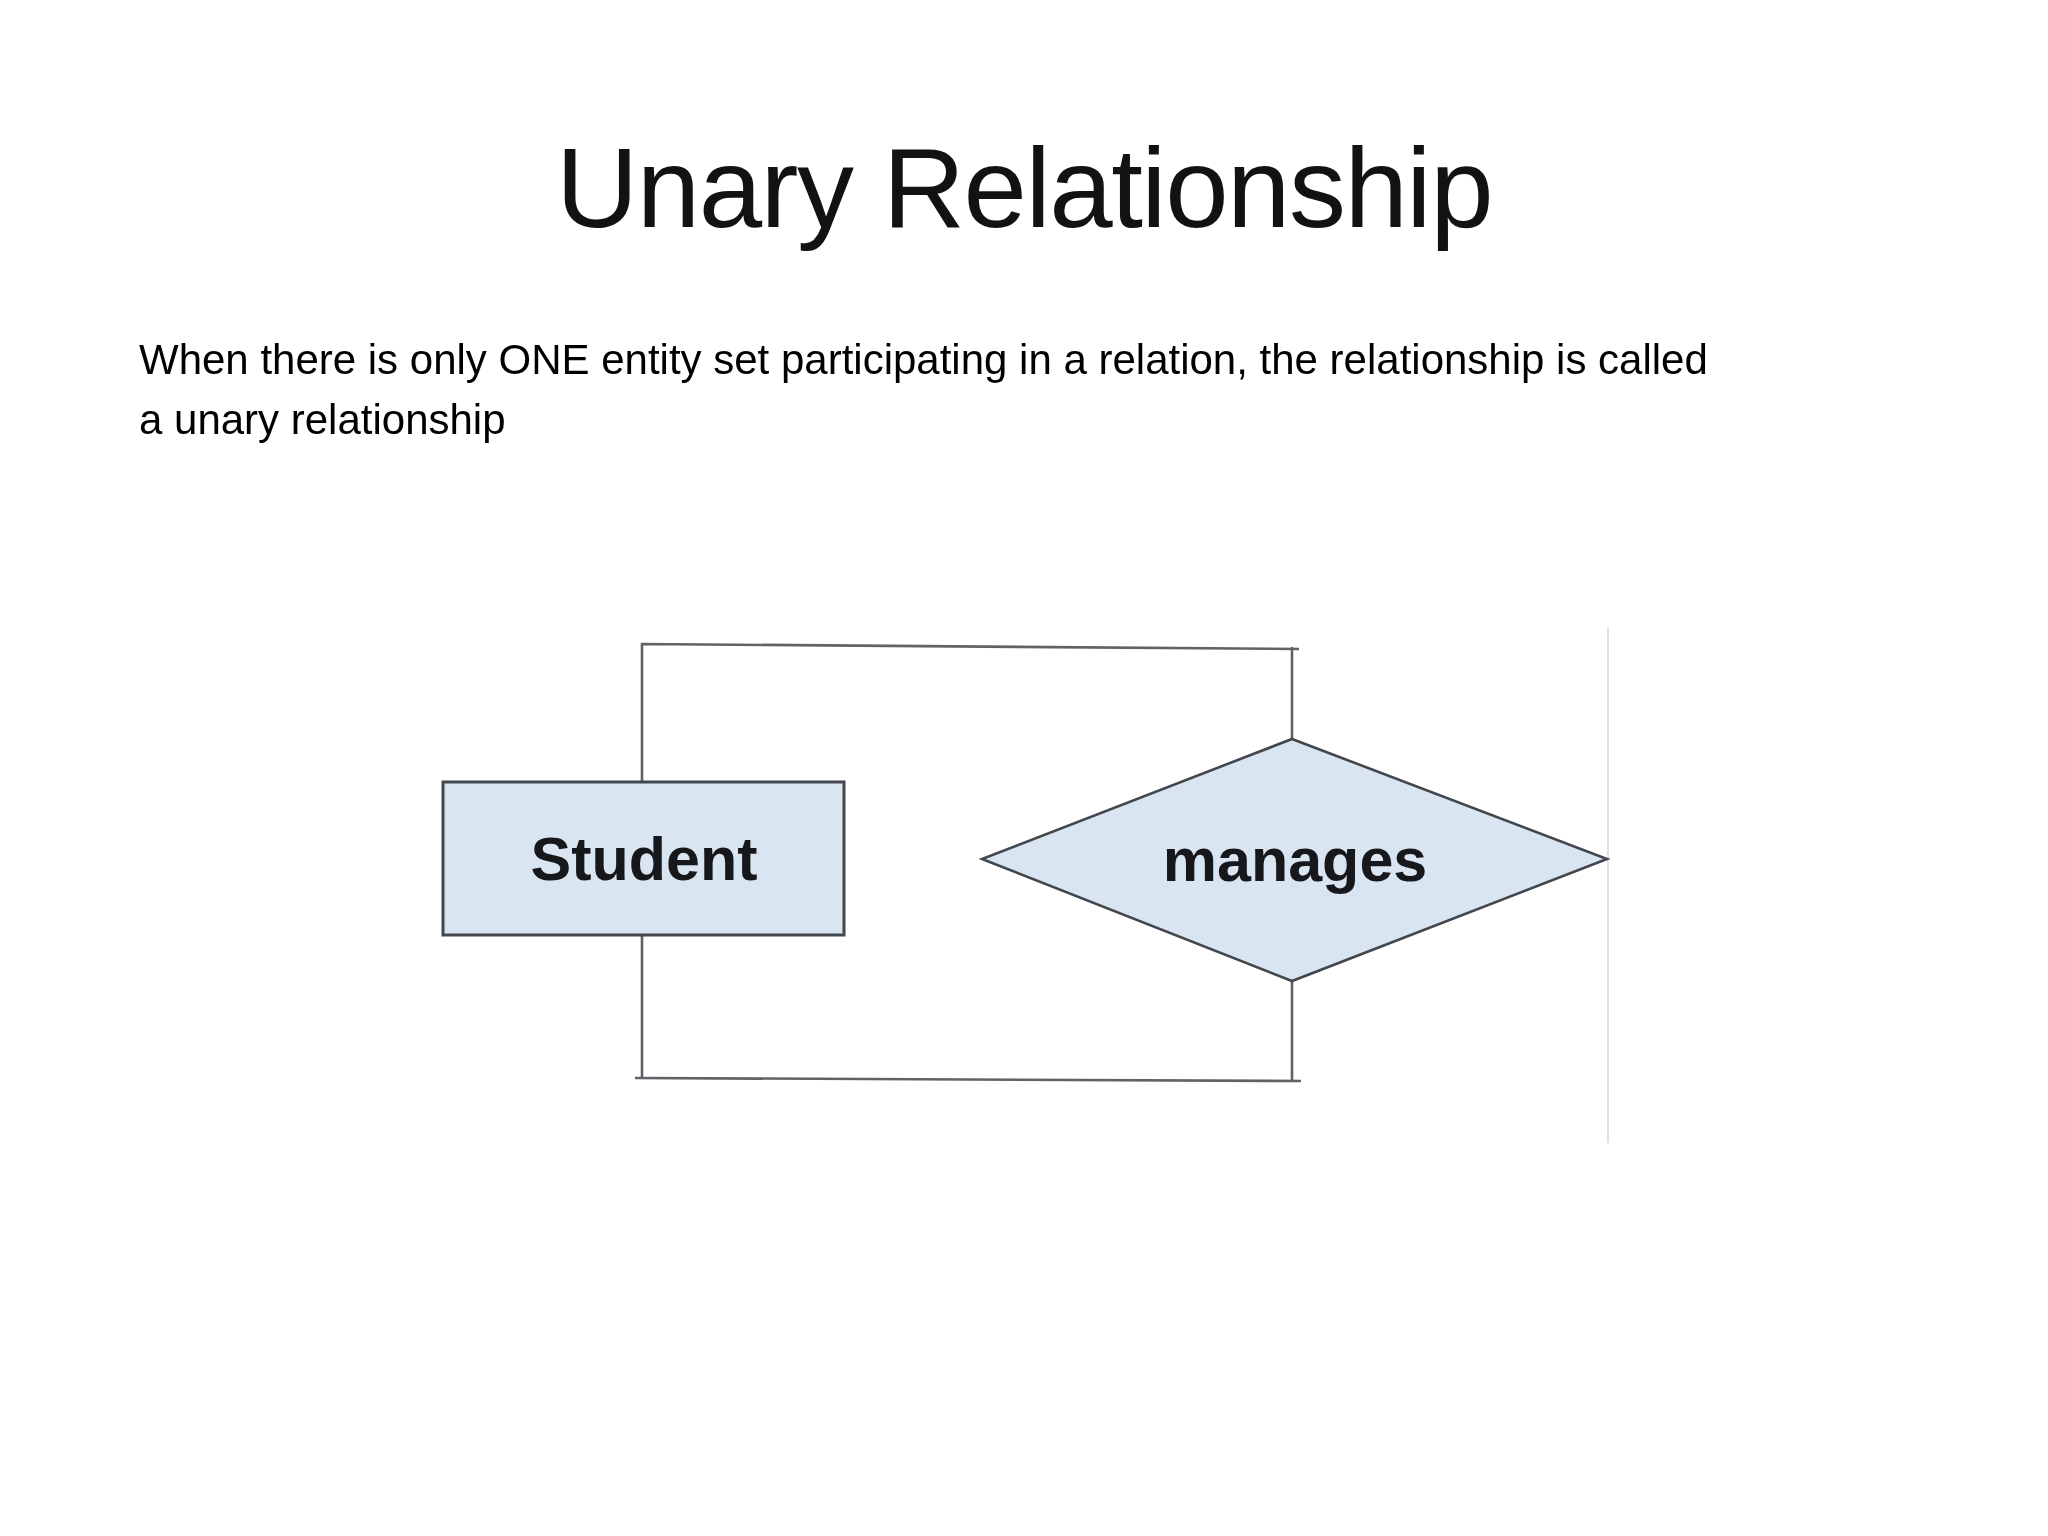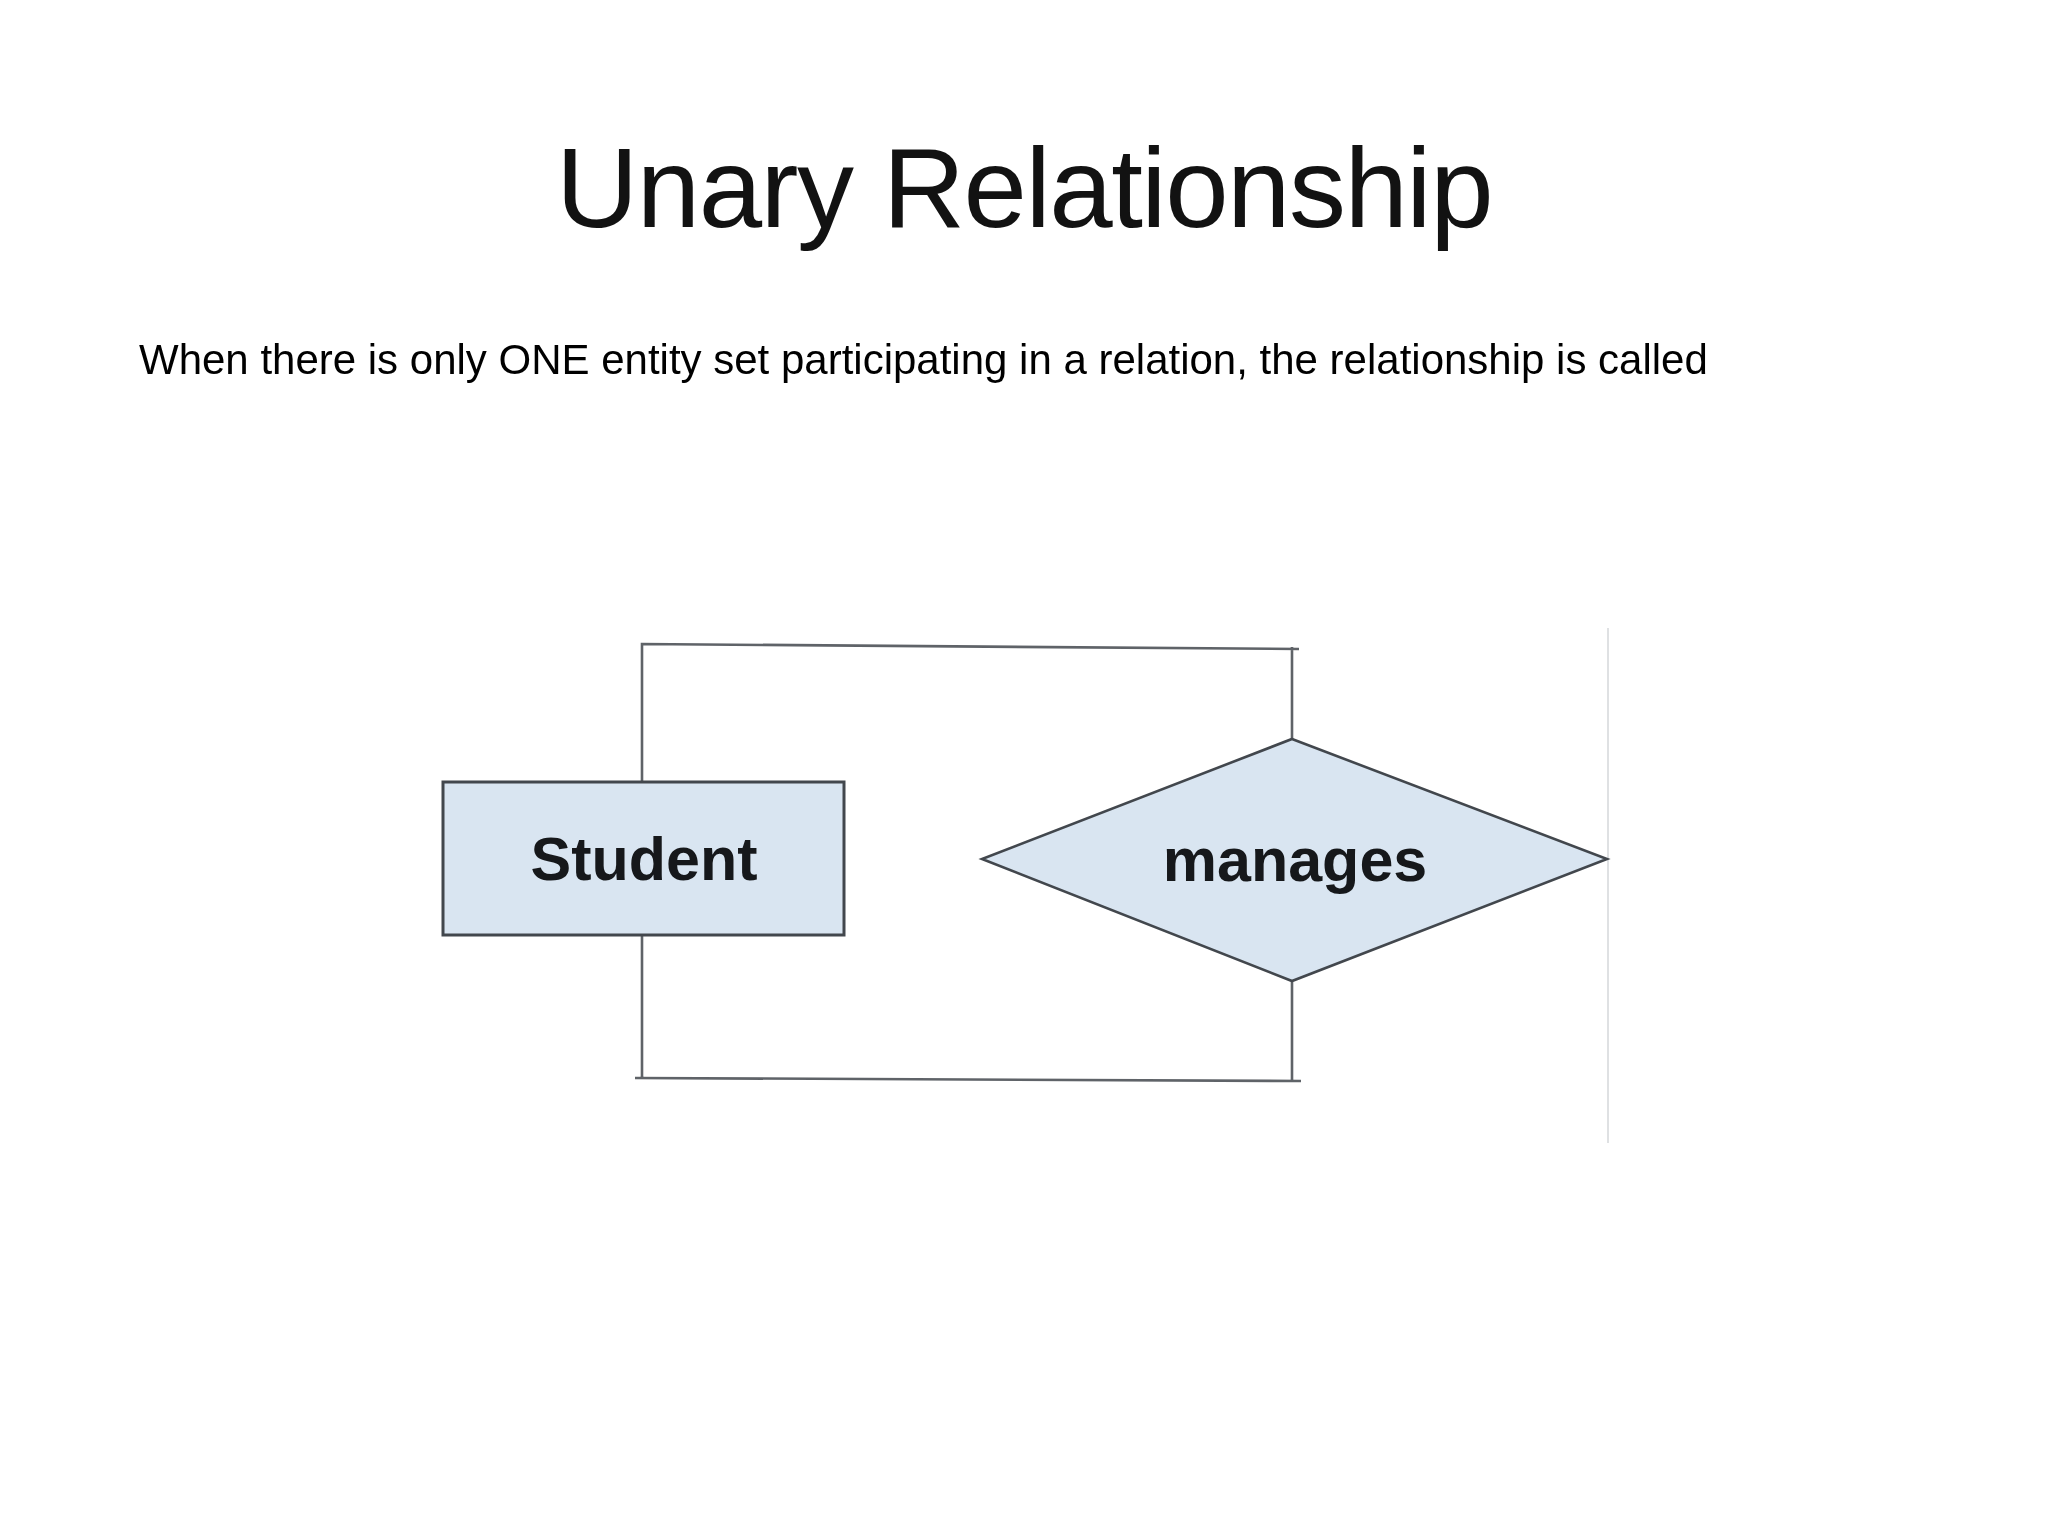--- a/index.html
+++ b/index.html
@@ -53,20 +53,21 @@
 </style>
 </head>
 <body>
 
 <div class="slide">
 
   <h1 class="slide-title">Unary Relationship</h1>
 
   <div class="slide-body">
     <div>When there is only ONE entity set participating in a relation, the relationship is called</div>
+    <div>a unary relationship</div>
   </div>
 
   <svg class="er-diagram" width="2048" height="1536" viewBox="0 0 2048 1536">
 
     <line x1="1608" y1="628" x2="1608" y2="1143" stroke-width="2" stroke="#dfe1e3"></line>
 
     <path d="M642,782 L642,644 L1299,649 M1292,647 L1292,739" fill="none" stroke-width="2.6" stroke="#5f6368"></path>
 
     <path d="M642,935 L642,1077 M635,1078 L1301,1081 M1292,1081 L1292,982" fill="none" stroke-width="2.6" stroke="#5f6368"></path>
 

